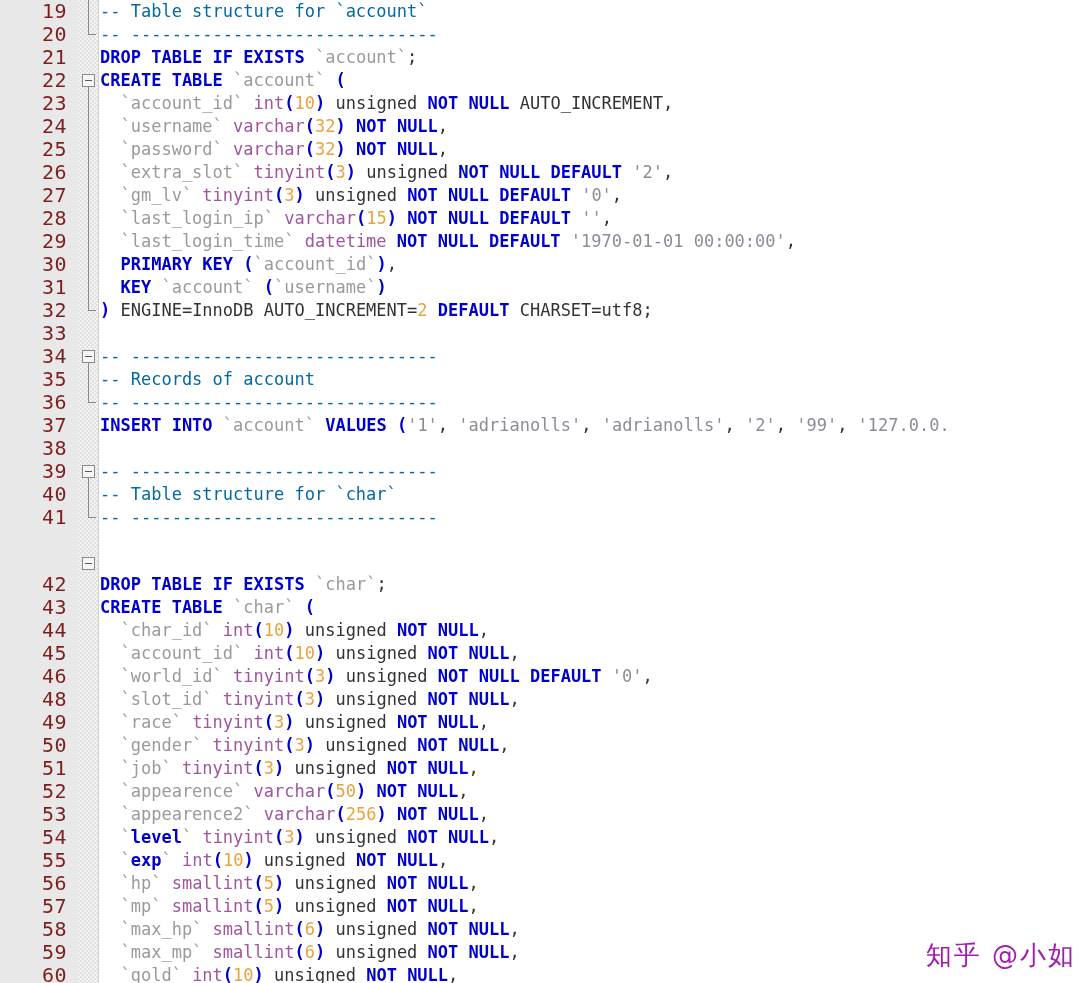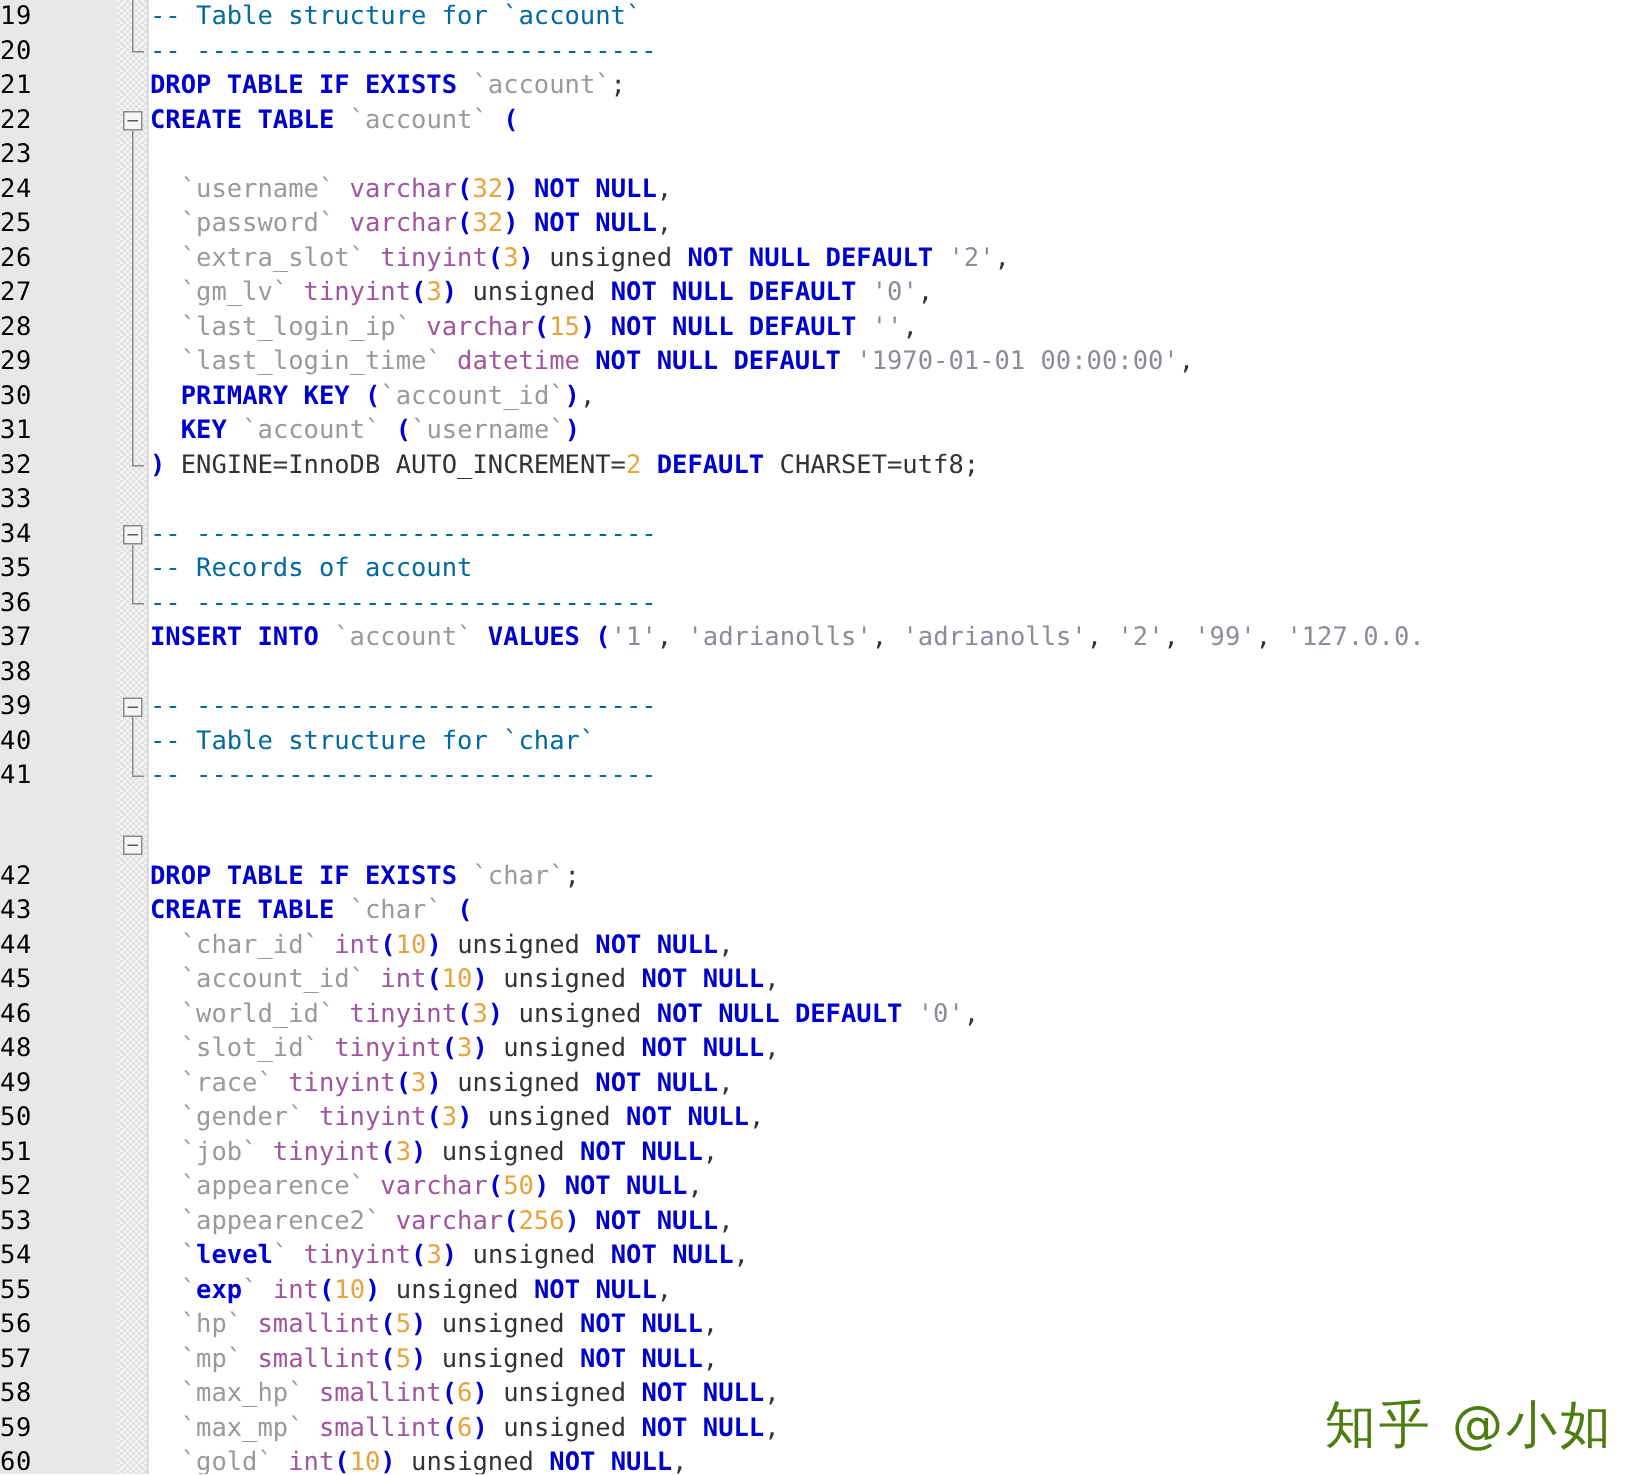--- a/index.html
+++ b/index.html
@@ -64,22 +64,23 @@
     position: relative;
     height: 23px;
     line-height: 23px;
     white-space: pre;
   }
   .lineno {
     position: absolute;
     left: 0;
     top: 0;
     width: 67px;
-    color: #000000;
-    font-size: 17px;
+    text-align: right;
+    color: #7f1d1d;
+    font-size: 20px;
     font-family: "DejaVu Sans Mono", "Liberation Mono", monospace;
     letter-spacing: 0.5px;
   }
   .code {
     position: absolute;
     left: 100px;
     top: 0;
     font-size: 17px;
     font-family: "DejaVu Sans Mono", "Liberation Mono", monospace;
     color: #333333;
@@ -133,43 +134,43 @@
     background: #8a8a8a;
     z-index: 3;
   }
 
   
   .watermark {
     position: absolute;
     right: 16px;
     bottom: 10px;
     font-family: "DejaVu Sans", "Liberation Sans", sans-serif;
-    font-size: 34px;
-    color: #4d7c0f;
+    font-size: 26px;
+    color: #a21caf;
     letter-spacing: 2px;
     z-index: 5;
     user-select: none;
     text-align: right;
   }
 </style>
 </head>
 <body>
 
 <div id="editor">
 
   <div class="gutter-bg"></div>
   <div class="gutter-fold-bg"></div>
   <div class="gutter-edge"></div>
 
   <div class="lines" id="lines-container">
       <div class="line" style="height: 23px; line-height: 23px;"><span class="lineno">19</span><span class="code"><span class="cmt">-- Table structure for `account`</span></span></div>
       <div class="line" style="height: 23px; line-height: 23px;"><span class="lineno">20</span><span class="code"><span class="cmt">-- ------------------------------</span></span></div>
       <div class="line" style="height: 23px; line-height: 23px;"><span class="lineno">21</span><span class="code"><span class="kw">DROP TABLE IF EXISTS</span><span class="id"> </span><span class="bq">`account`</span><span class="id">;</span></span></div>
       <div class="line" style="height: 23px; line-height: 23px;"><span class="lineno">22</span><span class="code"><span class="kw">CREATE TABLE</span><span class="id"> </span><span class="bq">`account`</span><span class="id"> </span><span class="pun">(</span></span></div>
-      <div class="line" style="height: 23px; line-height: 23px;"><span class="lineno">23</span></div>
+      <div class="line" style="height: 23px; line-height: 23px;"><span class="lineno">23</span><span class="code"><span class="bq">  `account_id` </span><span class="typ">int</span><span class="pun">(</span><span class="num">10</span><span class="pun">)</span><span class="id"> unsigned </span><span class="kw">NOT NULL</span><span class="id"> AUTO_INCREMENT,</span></span></div>
       <div class="line" style="height: 23px; line-height: 23px;"><span class="lineno">24</span><span class="code"><span class="bq">  `username` </span><span class="typ">varchar</span><span class="pun">(</span><span class="num">32</span><span class="pun">)</span><span class="id"> </span><span class="kw">NOT NULL</span><span class="id">,</span></span></div>
       <div class="line" style="height: 23px; line-height: 23px;"><span class="lineno">25</span><span class="code"><span class="bq">  `password` </span><span class="typ">varchar</span><span class="pun">(</span><span class="num">32</span><span class="pun">)</span><span class="id"> </span><span class="kw">NOT NULL</span><span class="id">,</span></span></div>
       <div class="line" style="height: 23px; line-height: 23px;"><span class="lineno">26</span><span class="code"><span class="bq">  `extra_slot` </span><span class="typ">tinyint</span><span class="pun">(</span><span class="num">3</span><span class="pun">)</span><span class="id"> unsigned </span><span class="kw">NOT NULL DEFAULT</span><span class="id"> </span><span class="str">'2'</span><span class="id">,</span></span></div>
       <div class="line" style="height: 23px; line-height: 23px;"><span class="lineno">27</span><span class="code"><span class="bq">  `gm_lv` </span><span class="typ">tinyint</span><span class="pun">(</span><span class="num">3</span><span class="pun">)</span><span class="id"> unsigned </span><span class="kw">NOT NULL DEFAULT</span><span class="id"> </span><span class="str">'0'</span><span class="id">,</span></span></div>
       <div class="line" style="height: 23px; line-height: 23px;"><span class="lineno">28</span><span class="code"><span class="bq">  `last_login_ip` </span><span class="typ">varchar</span><span class="pun">(</span><span class="num">15</span><span class="pun">)</span><span class="id"> </span><span class="kw">NOT NULL DEFAULT</span><span class="id"> </span><span class="str">''</span><span class="id">,</span></span></div>
       <div class="line" style="height: 23px; line-height: 23px;"><span class="lineno">29</span><span class="code"><span class="bq">  `last_login_time` </span><span class="typ">datetime</span><span class="id"> </span><span class="kw">NOT NULL DEFAULT</span><span class="id"> </span><span class="str">'1970-01-01 00:00:00'</span><span class="id">,</span></span></div>
       <div class="line" style="height: 23px; line-height: 23px;"><span class="lineno">30</span><span class="code"><span class="id">  </span><span class="kw">PRIMARY KEY</span><span class="id"> </span><span class="pun">(</span><span class="bq">`account_id`</span><span class="pun">)</span><span class="id">,</span></span></div>
       <div class="line" style="height: 23px; line-height: 23px;"><span class="lineno">31</span><span class="code"><span class="id">  </span><span class="kw">KEY</span><span class="id"> </span><span class="bq">`account`</span><span class="id"> </span><span class="pun">(</span><span class="bq">`username`</span><span class="pun">)</span></span></div>
       <div class="line" style="height: 23px; line-height: 23px;"><span class="lineno">32</span><span class="code"><span class="pun">)</span><span class="id"> ENGINE=InnoDB AUTO_INCREMENT=</span><span class="num">2</span><span class="id"> </span><span class="kw">DEFAULT</span><span class="id"> CHARSET=utf8;</span></span></div>
       <div class="line" style="height: 23px; line-height: 23px;"><span class="lineno">33</span><span class="code"></span></div>

